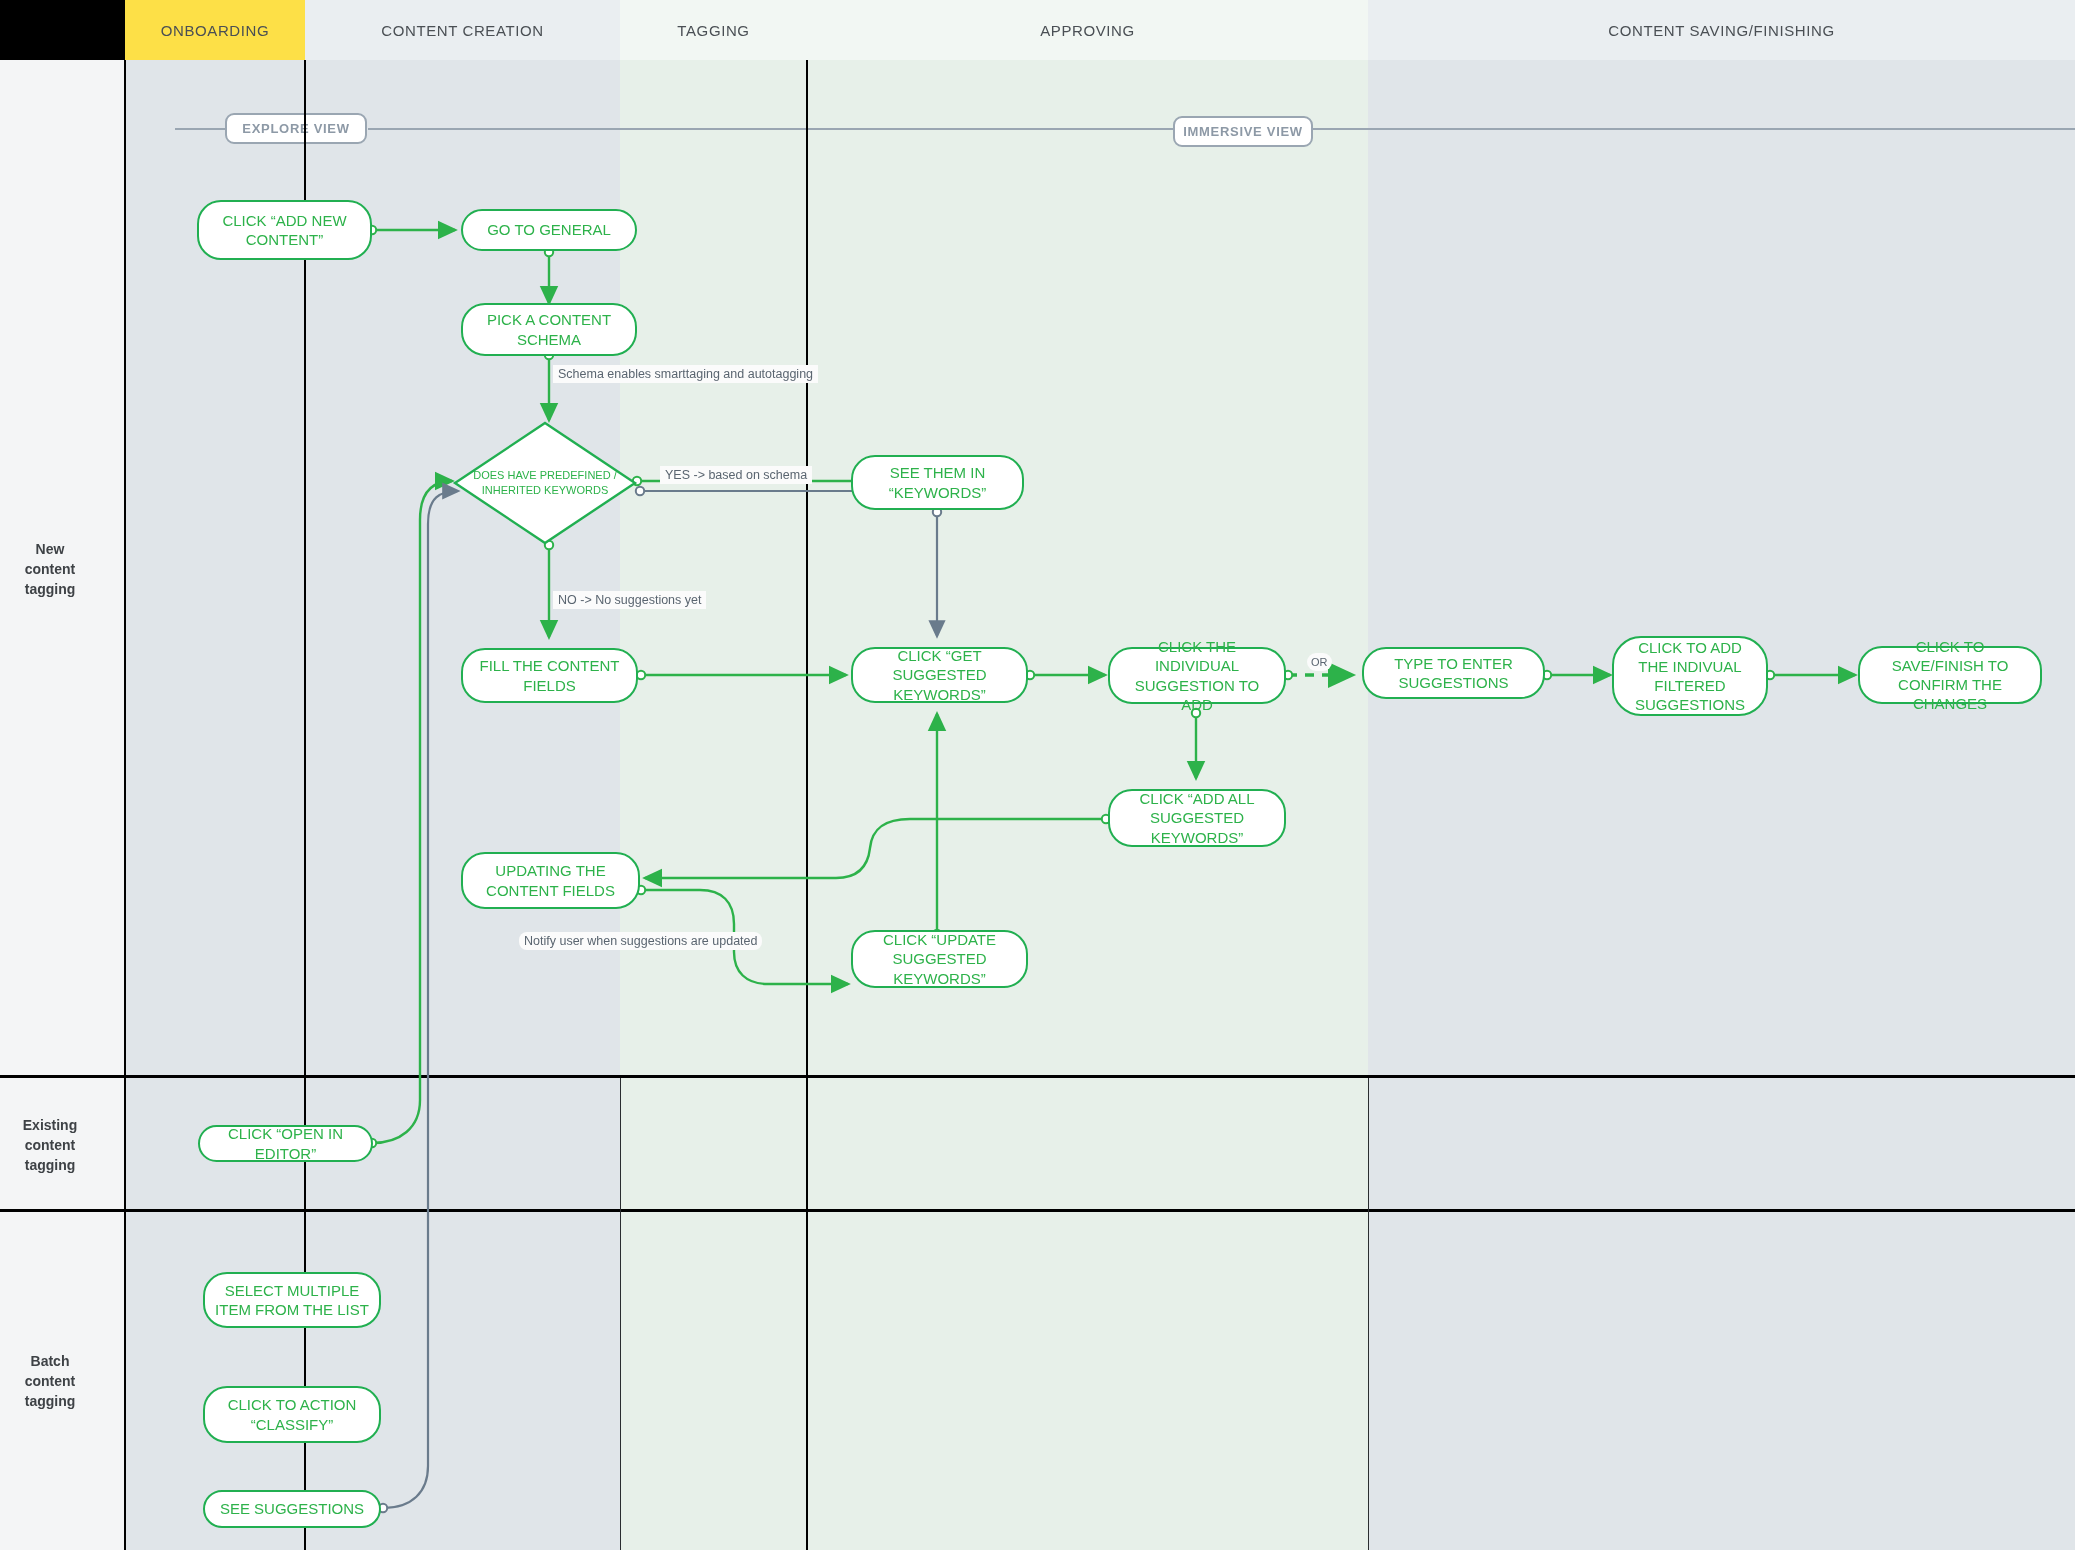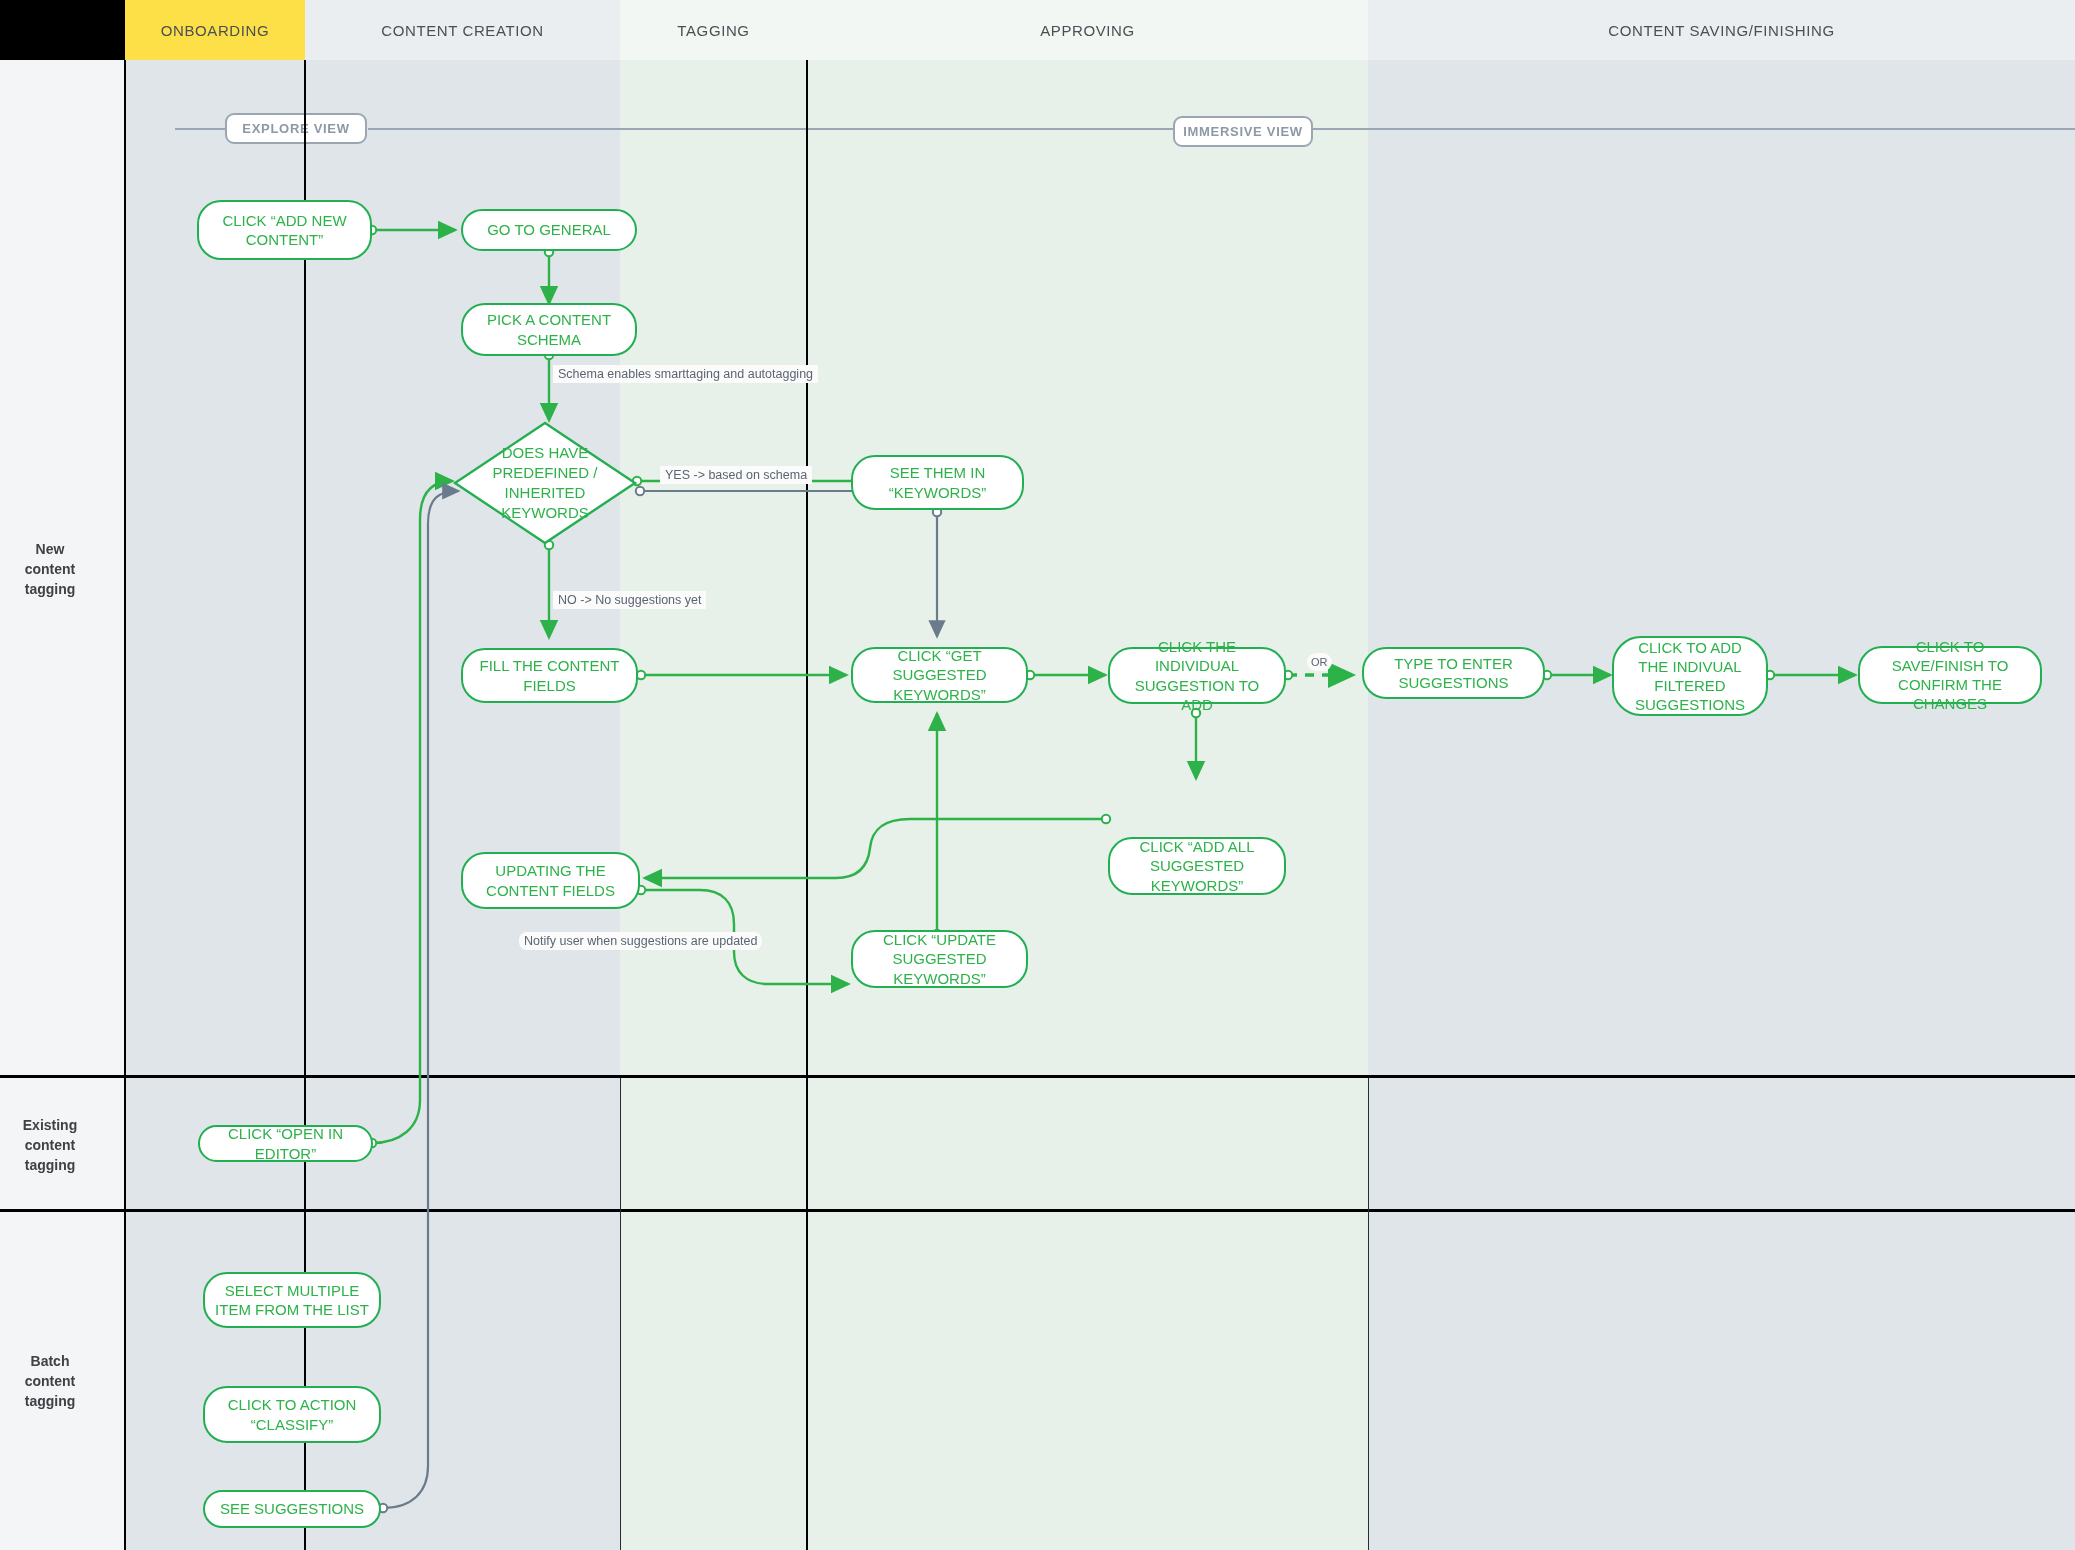--- a/index.html
+++ b/index.html
@@ -88,21 +88,21 @@
   }
   .diamond-shape {
     position: absolute;
     z-index: 6;
   }
   .diamond-text {
     position: absolute;
     display: flex; align-items: center; justify-content: center;
     text-align: center;
     color: #2db24a;
-    font-size: 15px; line-height: 1.32;
+    font-size: 11px; line-height: 1.32;
     z-index: 7;
     pointer-events: none;
   }
 
   
   .edge-label {
     position: absolute;
     background: #fbfbfb;
     color: #5a6570;
     font-size: 12.5px;
@@ -299,21 +299,21 @@
   </div>
 
   <div class="node" style="left:1612px;top:636px;width:156px;height:80px;border-radius:29px;">
     <span>CLICK TO ADD THE INDIVUAL FILTERED SUGGESTIONS</span>
   </div>
 
   <div class="node" style="left:1858px;top:646px;width:184px;height:58px;">
     <span>CLICK TO SAVE/FINISH TO CONFIRM THE CHANGES</span>
   </div>
 
-  <div class="node" style="left:1108px;top:789px;width:178px;height:58px;margin-top:48px;">
+  <div class="node" style="left:1108px;top:789px;width:178px;height:58px;">
     <span>CLICK “ADD ALL SUGGESTED KEYWORDS”</span>
   </div>
 
   <div class="node" style="left:461px;top:852px;width:179px;height:57px;">
     <span>UPDATING THE CONTENT FIELDS</span>
   </div>
 
   <div class="node" style="left:851px;top:930px;width:177px;height:58px;">
     <span>CLICK “UPDATE SUGGESTED KEYWORDS”</span>
   </div>

